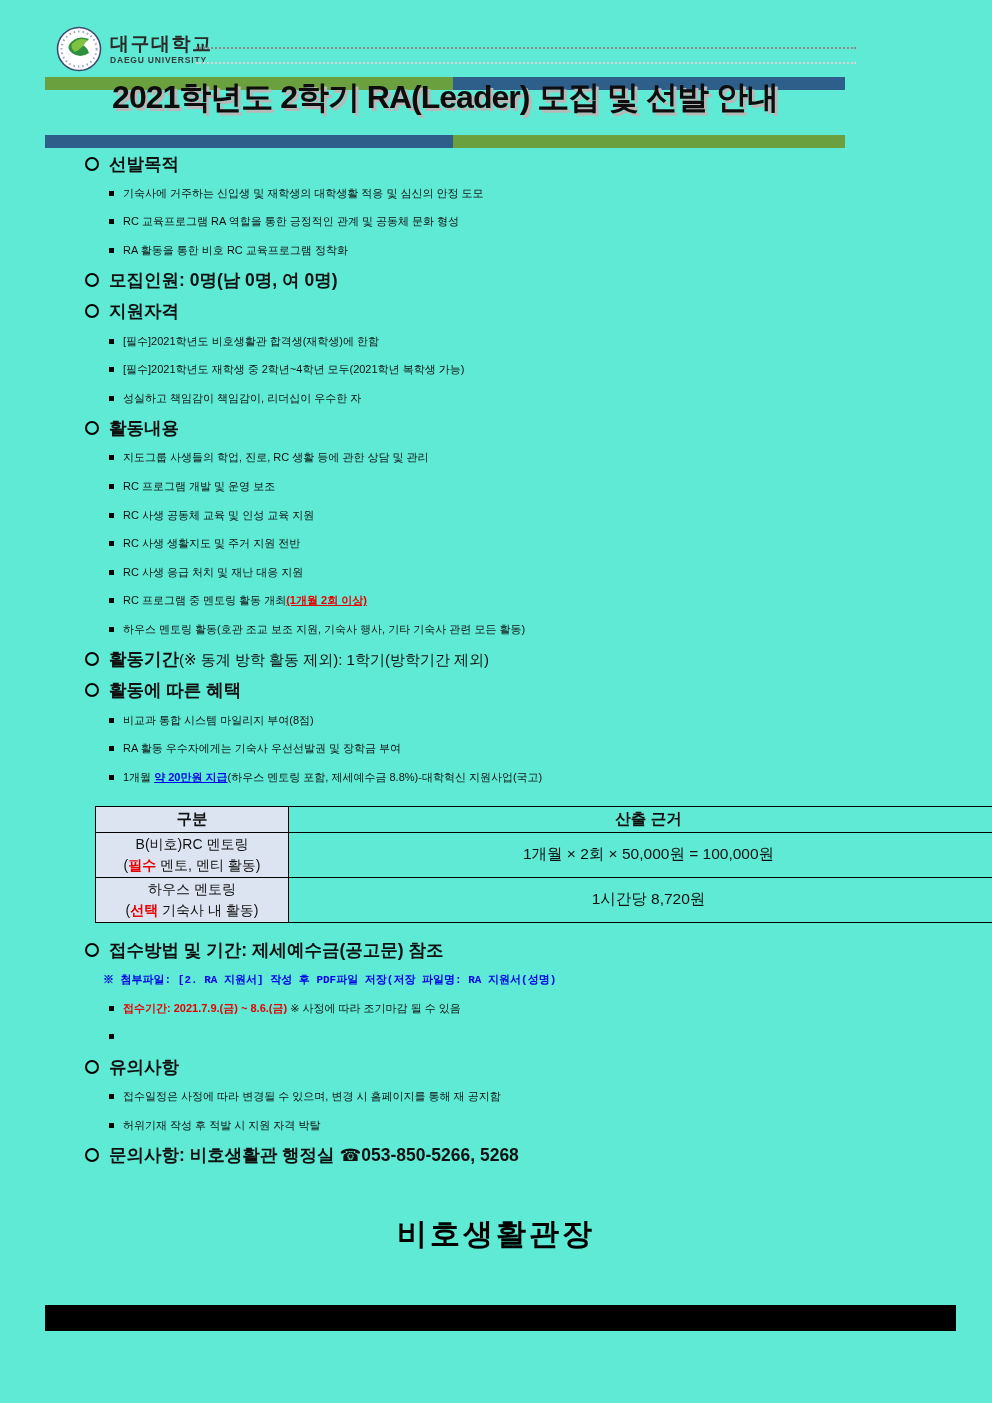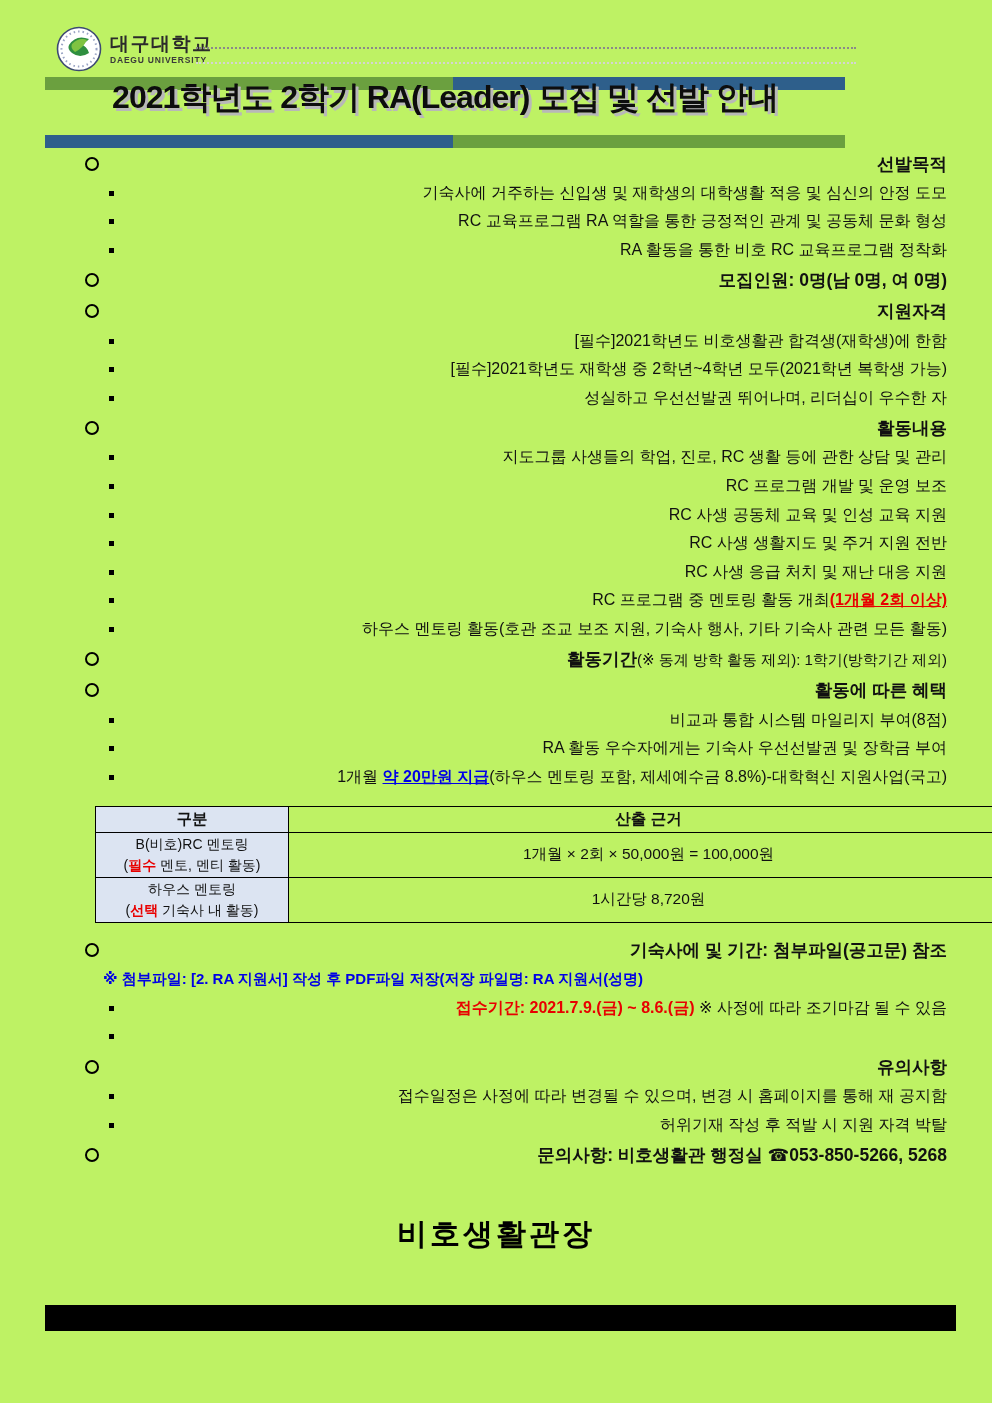--- a/index.html
+++ b/index.html
@@ -1,16 +1,16 @@
 <!DOCTYPE html>
 <html style="--green: #6BA03F; --blue: #2E5F8B; --red: #E80000; --textblue: #0000E6; --tableband: #DCE4F2;"><head>
 <meta charset="utf-8">
 <style>
   html,body{margin:0;padding:0;background:#fff;}
-  .page{position:relative;width:992px;height:1403px;background:#bef264;overflow:hidden;
+  .page{position:relative;width:992px;height:1403px;background:#5eead4;overflow:hidden;
         font-family:"Liberation Sans","DejaVu Sans",sans-serif;color:#111;}
 
   
   .logo{position:absolute;top:26px;left:56px;display:flex;align-items:center;}
   .logo-text{margin-left:8px;}
   .logo-kr{font-size:19px;font-weight:bold;color:#2b2b2b;letter-spacing:1.5px;line-height:20px;}
   .logo-en{font-size:8.5px;font-weight:bold;color:#3a3a3a;letter-spacing:0.8px;margin-top:1px;}
   .dot-a{position:absolute;top:47px;left:196px;width:660px;border-top:2px dotted #8a8a8a;}
   .dot-b{position:absolute;top:62px;left:196px;width:660px;border-top:2px dotted #d4d4d4;}
 
@@ -19,24 +19,24 @@
      background:linear-gradient(to right,var(--green,#6BA03F) 0 51%,var(--blue,#2E5F8B) 51% 100%);}
   .bar-bottom{position:absolute;top:135px;left:45px;width:800px;height:13px;
      background:linear-gradient(to right,var(--blue,#2E5F8B) 0 51%,var(--green,#6BA03F) 51% 100%);}
   .doc-title{position:absolute;top:75px;left:45px;width:800px;height:45px;line-height:45px;
      text-align:center;font-size:32px;font-weight:bold;letter-spacing:-1px;color:#0d0d0d;
      text-shadow:3px 3px 0 #b8b8b8;white-space:nowrap;}
 
   
   .content{position:absolute;top:148px;left:45px;width:902px;}
   .content2{width:902px;}
-  .line{display:flex;align-items:center;justify-content:space-between;}
+  .line{display:flex;align-items:center;}
   .line.h{min-height:31px;font-size:17.5px;font-weight:bold;padding-left:40px;}
-  .line.b{min-height:28.6px;font-size:16px;padding-left:64px;}
-  .line.n{min-height:28.6px;font-size:15px;padding-left:58px;}
+  .line.b{min-height:28.6px;font-size:11px;padding-left:64px;}
+  .line.n{min-height:28.6px;font-size:11px;padding-left:58px;font-family:Liberation Mono, monospace;}
   .line.n .txt{color:var(--textblue,#0000e6);font-weight:bold;}
   .ring{width:10px;height:10px;border:2.5px solid #000;border-radius:50%;margin-right:10px;flex:none;}
   .sq{width:5px;height:5px;background:#000;margin-right:9px;flex:none;}
   .s-red{color:var(--red,#e80000);font-weight:bold;}
   .s-redu{color:var(--red,#e80000);font-weight:bold;text-decoration:underline;}
   .s-blueu{color:var(--textblue,#0000e6);font-weight:bold;text-decoration:underline;}
   .s-plain{font-weight:normal;font-size:15px;}
 
   
   .pay-table{margin:14px 0 0 50px;border-collapse:collapse;width:914px;table-layout:fixed;
@@ -109,21 +109,21 @@
         <div class="line b">
           <span class="sq"></span>
           <span class="txt"><span>[필수]2021학년도 비호생활관 합격생(재학생)에 한함</span></span>
         </div>
         <div class="line b">
           <span class="sq"></span>
           <span class="txt"><span>[필수]2021학년도 재학생 중 2학년~4학년 모두(2021학년 복학생 가능)</span></span>
         </div>
         <div class="line b">
           <span class="sq"></span>
-          <span class="txt"><span>성실하고 우선선발권 뛰어나며, 리더십이 우수한 자</span></span>
+          <span class="txt"><span>성실하고 책임감이 책임감이, 리더십이 우수한 자</span></span>
         </div>
         <div class="line h">
           <span class="ring"></span>
           <span class="txt"><span>활동내용</span></span>
         </div>
         <div class="line b">
           <span class="sq"></span>
           <span class="txt"><span>지도그룹 사생들의 학업, 진로, RC 생활 등에 관한 상담 및 관리</span></span>
         </div>
         <div class="line b">
@@ -193,21 +193,21 @@
             <div class="lbl"><span>(</span><span class="s-red">선택</span><span> 기숙사 내 활동)</span></div>
           </td>
           <td>1시간당 8,720원</td>
         </tr>
       </tbody>
     </table>
 
     <div id="content-bottom" class="content2" style="margin-top:12px;">
         <div class="line h">
           <span class="ring"></span>
-          <span class="txt"><span>기숙사에 및 기간: 첨부파일(공고문) 참조</span></span>
+          <span class="txt"><span>접수방법 및 기간: 제세예수금(공고문) 참조</span></span>
         </div>
         <div class="line n">
           <span class="txt"><span>※ 첨부파일: [2. RA 지원서] 작성 후 PDF파일 저장(저장 파일명: RA 지원서(성명)</span></span>
         </div>
         <div class="line b">
           <span class="sq"></span>
           <span class="txt"><span class="s-red">접수기간: 2021.7.9.(금) ~ 8.6.(금)</span><span> ※ 사정에 따라 조기마감 될 수 있음</span></span>
         </div>
         <div class="line b">
           <span class="sq"></span>

